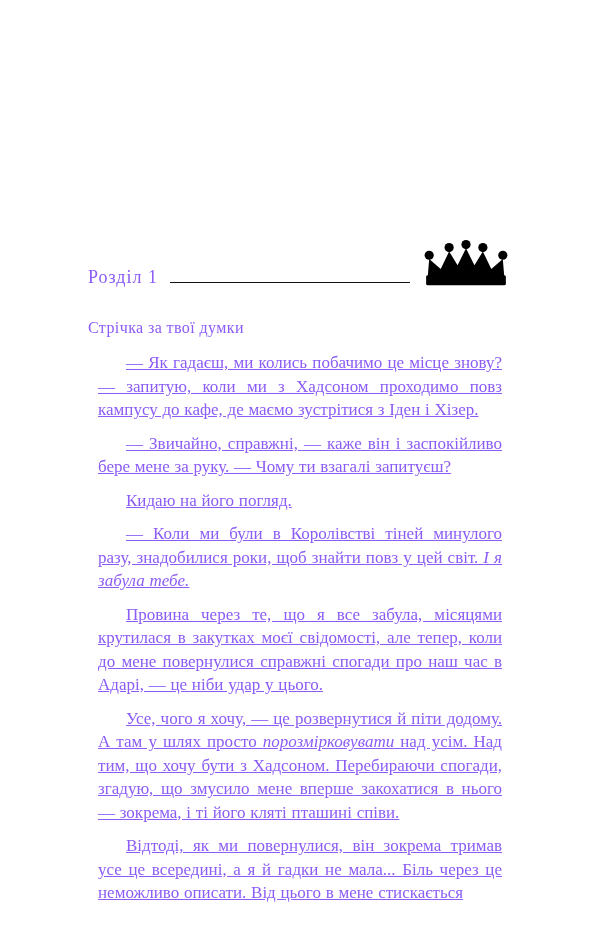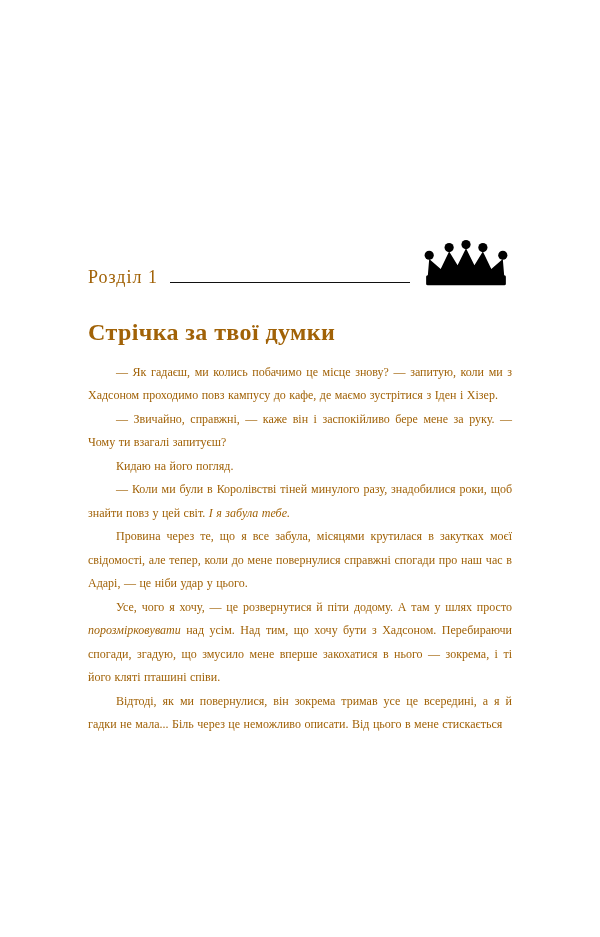--- a/index.html
+++ b/index.html
@@ -6,21 +6,21 @@
     margin: 0;
     padding: 0;
     background: #ffffff;
   }
   .page {
     position: relative;
     width: 600px;
     height: 937px;
     margin: 0 auto;
     background: #ffffff;
-    color: #a16207;
+    color: #8b5cf6;
     font-family: "Liberation Serif", "DejaVu Serif", serif;
     overflow: hidden;
     box-sizing: border-box;
     padding: 238px 88px 0 88px;
   }
   .chapter-header {
     display: flex;
     align-items: flex-end;
     height: 56px;
   }
@@ -37,33 +37,34 @@
     margin: 0 10px 11px 12px;
     height: 0;
   }
   .crown {
     width: 92px;
     height: 56px;
     flex: 0 0 auto;
     display: block;
   }
   .chapter-title {
-    font-size: 24px;
-    font-weight: bold;
+    font-size: 16px;
+    font-weight: normal;
     letter-spacing: 0.4px;
     margin: 24px 0 14px 0;
     line-height: 1.2;
   }
   .body-text p {
-    margin: 0;
-    font-size: 12px;
+    margin: 10px;
+    font-size: 17px;
     line-height: 23.5px;
     text-align: justify;
     text-indent: 28px;
     word-spacing: 0.5px;
+    text-decoration: underline;
   }
   .body-text p em {
     font-style: italic;
   }
 </style>
 </head>
 <body>
 
 <div class="page">
 

